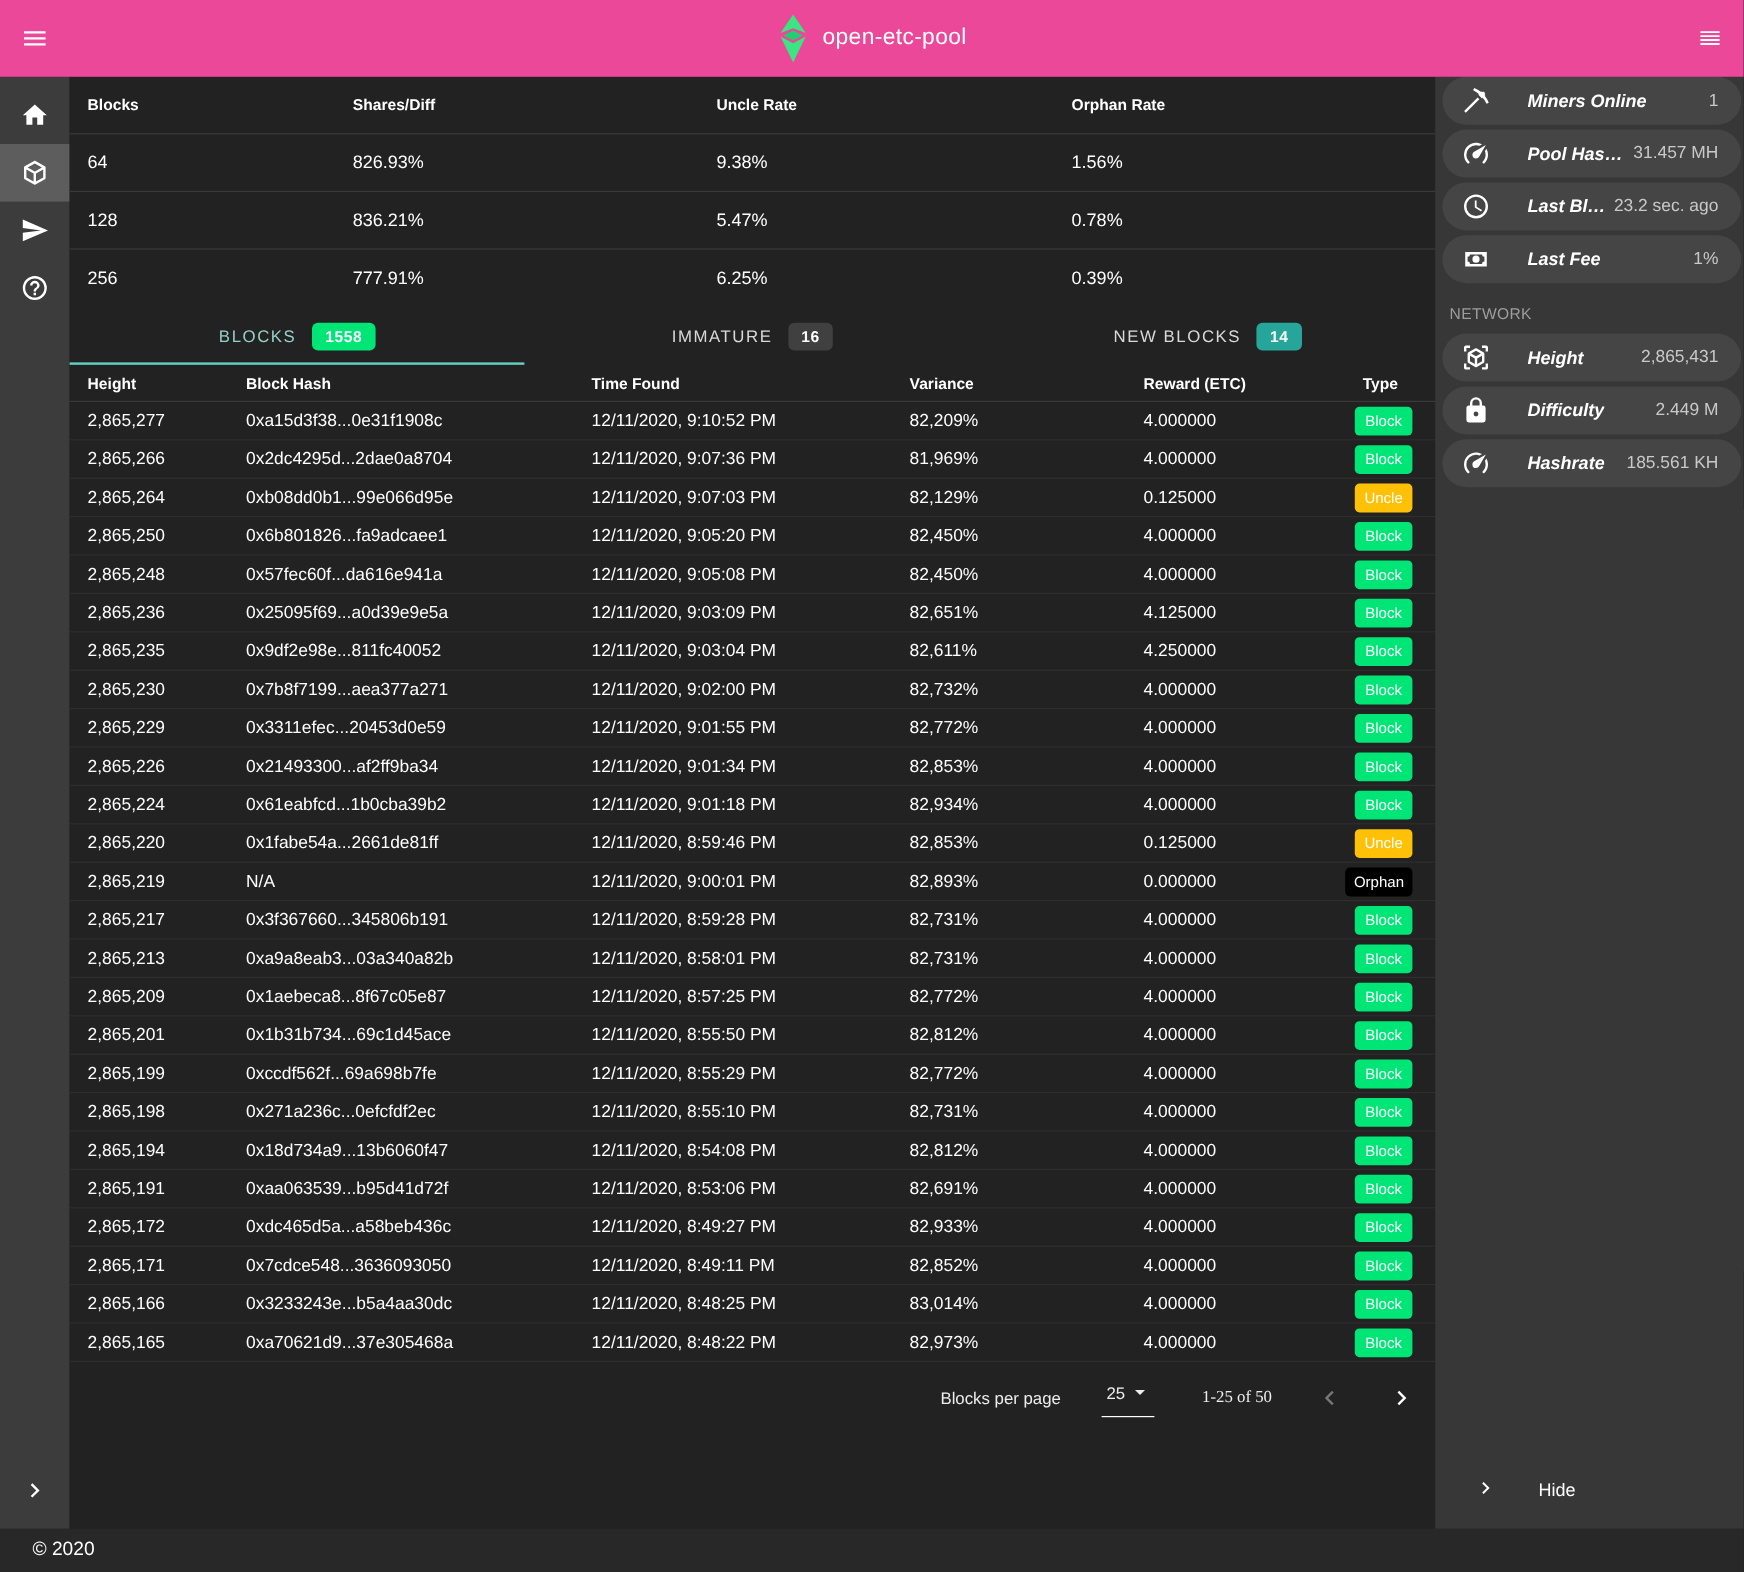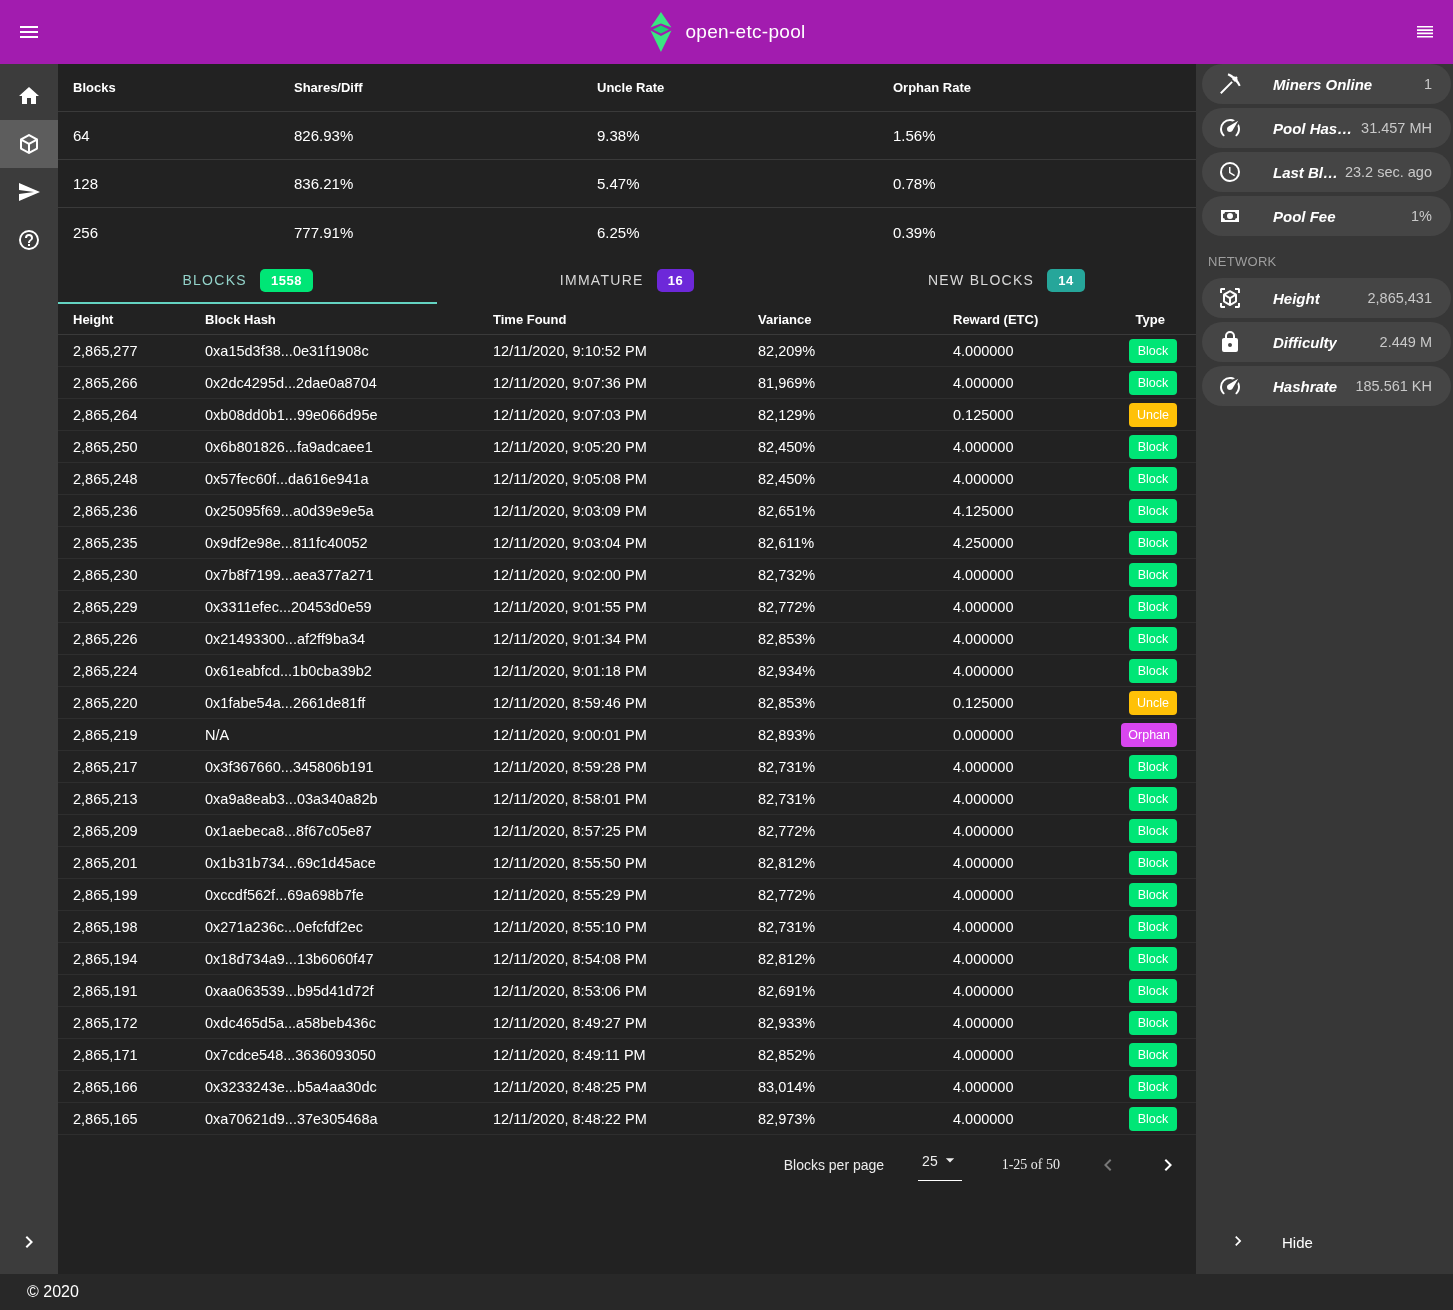--- a/index.html
+++ b/index.html
@@ -7,21 +7,21 @@
   body {
     position: relative;
     background: #222222;
     font-family: "Liberation Sans", sans-serif;
     overflow: hidden;
     -webkit-font-smoothing: antialiased;
   }
   button { font-family: inherit; cursor: pointer; }
 
   
-  .topbar { position:absolute; top:0; left:0; right:0; height:64px; background:#a21caf; z-index:5;padding-left:44px; }
+  .topbar { position:absolute; top:0; left:0; right:0; height:64px; background:#ec4899; z-index:5;padding-left:44px; }
   .icon-btn { background:none; border:none; color:#fff; padding:0; display:flex; align-items:center; justify-content:center; }
   .menu-left  { position:absolute; left:17px;  top:20px; }
   .menu-right { position:absolute; right:16px; top:20px; }
   .brand { position:absolute; left:50%; top:0; height:64px; transform:translateX(-50%); display:flex; align-items:center; gap:12px; }
   .logo { width:26px; height:42px; }
   .title { color:#ffffff; font-size:19px; letter-spacing:0.3px; }
 
   
   .left-rail { position:absolute; top:64px; bottom:36px; left:0; width:58px; background:#3c3c3c; padding-top:8px; }
   .rail-item { width:58px; height:48px; display:flex; align-items:center; justify-content:center; background:none; border:none; color:#fff; }
@@ -166,21 +166,21 @@
       </div>
   </section>
 
   <div class="tabs" id="tabs">
       <button class="tab tab--active">
         <span class="tab-label">BLOCKS</span>
         <span class="tab-badge" style="background:#00e676">1558</span>
       </button>
       <button class="tab">
         <span class="tab-label">IMMATURE</span>
-        <span class="tab-badge" style="background:#6d28d9">16</span>
+        <span class="tab-badge" style="background:#404040">16</span>
       </button>
       <button class="tab">
         <span class="tab-label">NEW BLOCKS</span>
         <span class="tab-badge" style="background:#26a69a">14</span>
       </button>
     </div>
 
   <section>
     <div class="blocks-head">
       <span class="h1">Height</span>
@@ -311,21 +311,21 @@
             <span class="type-badge" style="background:#ffc107">Uncle</span>
           </span>
         </div>
         <div class="block-row">
           <span class="c1">2,865,219</span>
           <span class="c2">N/A</span>
           <span class="c3">12/11/2020, 9:00:01 PM</span>
           <span class="c4">82,893%</span>
           <span class="c5">0.000000</span>
           <span class="c6">
-            <span class="type-badge" style="background:#d946ef">Orphan</span>
+            <span class="type-badge" style="background:#000000">Orphan</span>
           </span>
         </div>
         <div class="block-row">
           <span class="c1">2,865,217</span>
           <span class="c2">0x3f367660...345806b191</span>
           <span class="c3">12/11/2020, 8:59:28 PM</span>
           <span class="c4">82,731%</span>
           <span class="c5">4.000000</span>
           <span class="c6">
             <span class="type-badge" style="background:#00e676">Block</span>
@@ -486,21 +486,21 @@
         <svg width="24" height="24" viewBox="0 0 24 24">
           <path d="M12,20A8,8 0 0,0 20,12A8,8 0 0,0 12,4A8,8 0 0,0 4,12A8,8 0 0,0 12,20M12,2A10,10 0 0,1 22,12A10,10 0 0,1 12,22C6.47,22 2,17.5 2,12A10,10 0 0,1 12,2M12.5,7V12.25L17,14.92L16.25,16.15L11,13V7H12.5Z" fill="currentColor" fill-rule="evenodd"></path>
         </svg>
         <span class="pill-label">Last Block Fo…</span>
         <span class="pill-value">23.2 sec. ago</span>
       </div>
       <div class="pill">
         <svg width="24" height="24" viewBox="0 0 24 24">
           <path d="M3,6H21V18H3V6M12,9A3,3 0 0,1 15,12A3,3 0 0,1 12,15A3,3 0 0,1 9,12A3,3 0 0,1 12,9M7,8A2,2 0 0,1 5,10V14A2,2 0 0,1 7,16H17A2,2 0 0,1 19,14V10A2,2 0 0,1 17,8H7Z" fill="currentColor" fill-rule="evenodd"></path>
         </svg>
-        <span class="pill-label">Pool Fee</span>
+        <span class="pill-label">Last Fee</span>
         <span class="pill-value">1%</span>
       </div>
     </div>
   <div class="section-title">NETWORK</div>
   <div id="network-list">
       <div class="pill">
         <svg width="24" height="24" viewBox="0 0 24 24">
           <path d="M17,22V20H20V17H22V20.5C22,20.89 21.84,21.24 21.54,21.54C21.24,21.84 20.89,22 20.5,22H17M7,22H3.5C3.11,22 2.76,21.84 2.46,21.54C2.16,21.24 2,20.89 2,20.5V17H4V20H7V22M17,2H20.5C20.89,2 21.24,2.16 21.54,2.46C21.84,2.76 22,3.11 22,3.5V7H20V4H17V2M7,2V4H4V7H2V3.5C2,3.11 2.16,2.76 2.46,2.46C2.76,2.16 3.11,2 3.5,2H7M13,17.25L17,14.95V10.36L13,12.66V17.25M12,10.92L16,8.63L12,6.28L8,8.63L12,10.92M7,14.95L11,17.25V12.66L7,10.36V14.95M18.23,7.59C18.73,7.91 19,8.34 19,8.91V15.23C19,15.8 18.73,16.23 18.23,16.55L12.75,19.73C12.25,20.05 11.75,20.05 11.25,19.73L5.77,16.55C5.27,16.23 5,15.8 5,15.23V8.91C5,8.34 5.27,7.91 5.77,7.59L11.25,4.41C11.5,4.26 11.75,4.18 12,4.18C12.25,4.18 12.5,4.26 12.75,4.41L18.23,7.59Z" fill="currentColor" fill-rule="evenodd"></path>
         </svg>
         <span class="pill-label">Height</span>

